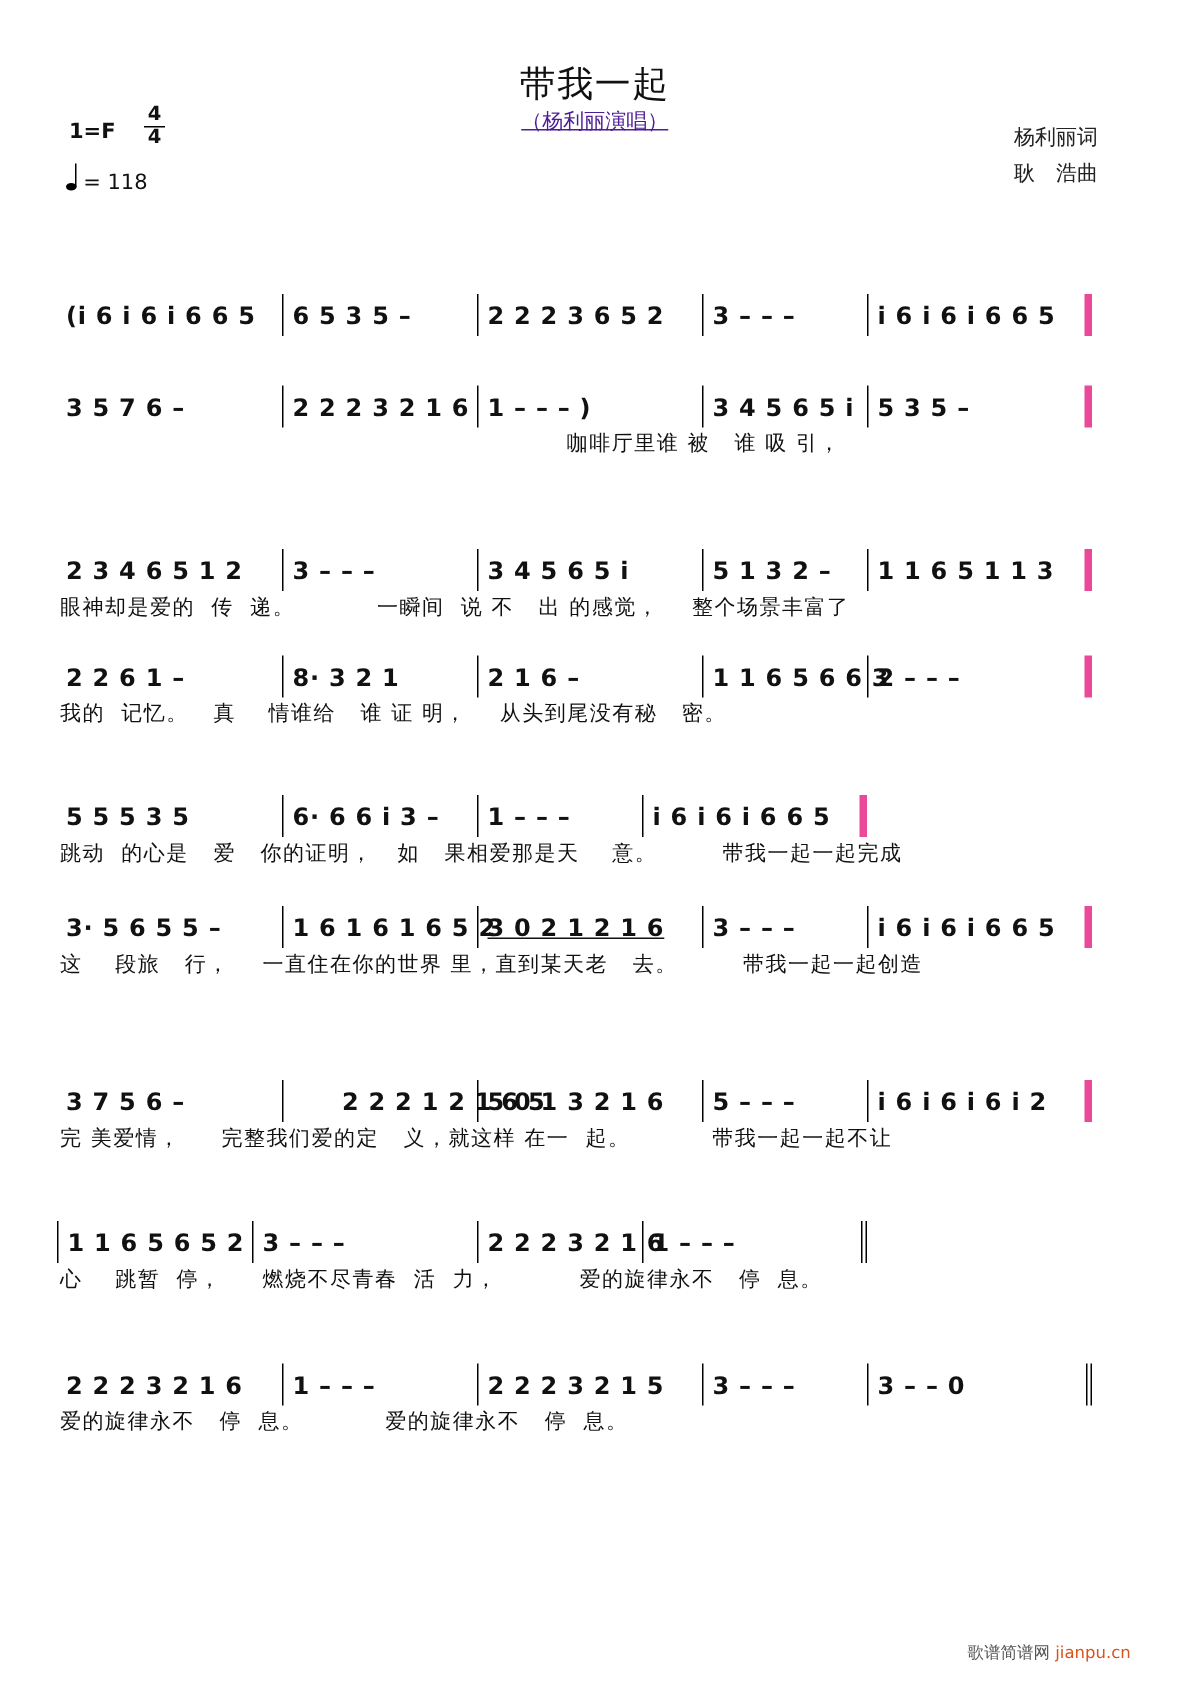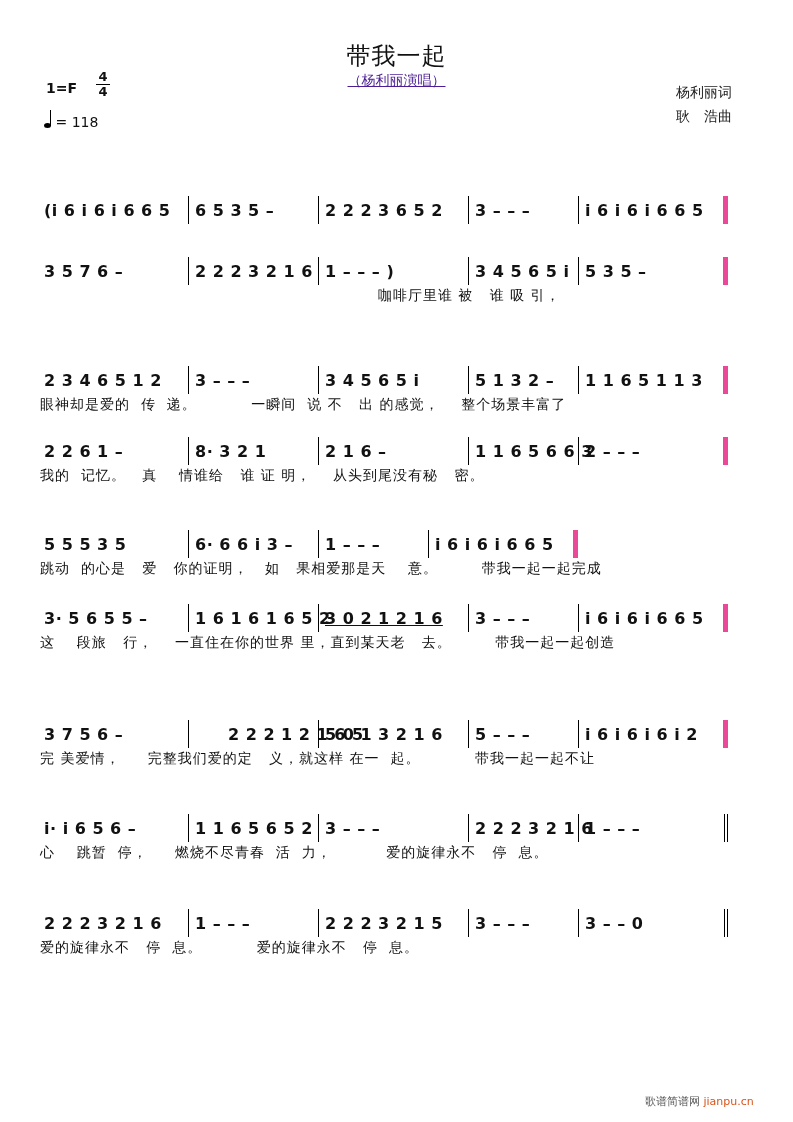--- a/index.html
+++ b/index.html
@@ -185,23 +185,20 @@
           <span class="txt">5 – – –</span>
         </span>
         <span class="measure barl barr" style="width: 150px;">
           <span class="txt">i 6 i 6 i 6 i 2</span>
         </span>
       </div>
       <div class="lyrics">完 美爱情，     完整我们爱的定   义，就这样 在一  起。          带我一起一起不让</div>
     </div>
     <div class="row" style="top: 812px;">
       <div class="notes">
-        <span class="measure" style="width: 150px;">
-          <span class="txt">i·  i 6 5 6 –</span>
-        </span>
         <span class="measure barl" style="width: 130px;">
           <span class="txt">1 1 6 5 6 5  2</span>
         </span>
         <span class="measure barl" style="width: 150px;">
           <span class="txt">3 – – –</span>
         </span>
         <span class="measure barl" style="width: 110px;">
           <span class="txt">2 2 2 3 2 1  6</span>
         </span>
         <span class="measure barl final" style="width: 150px;">

